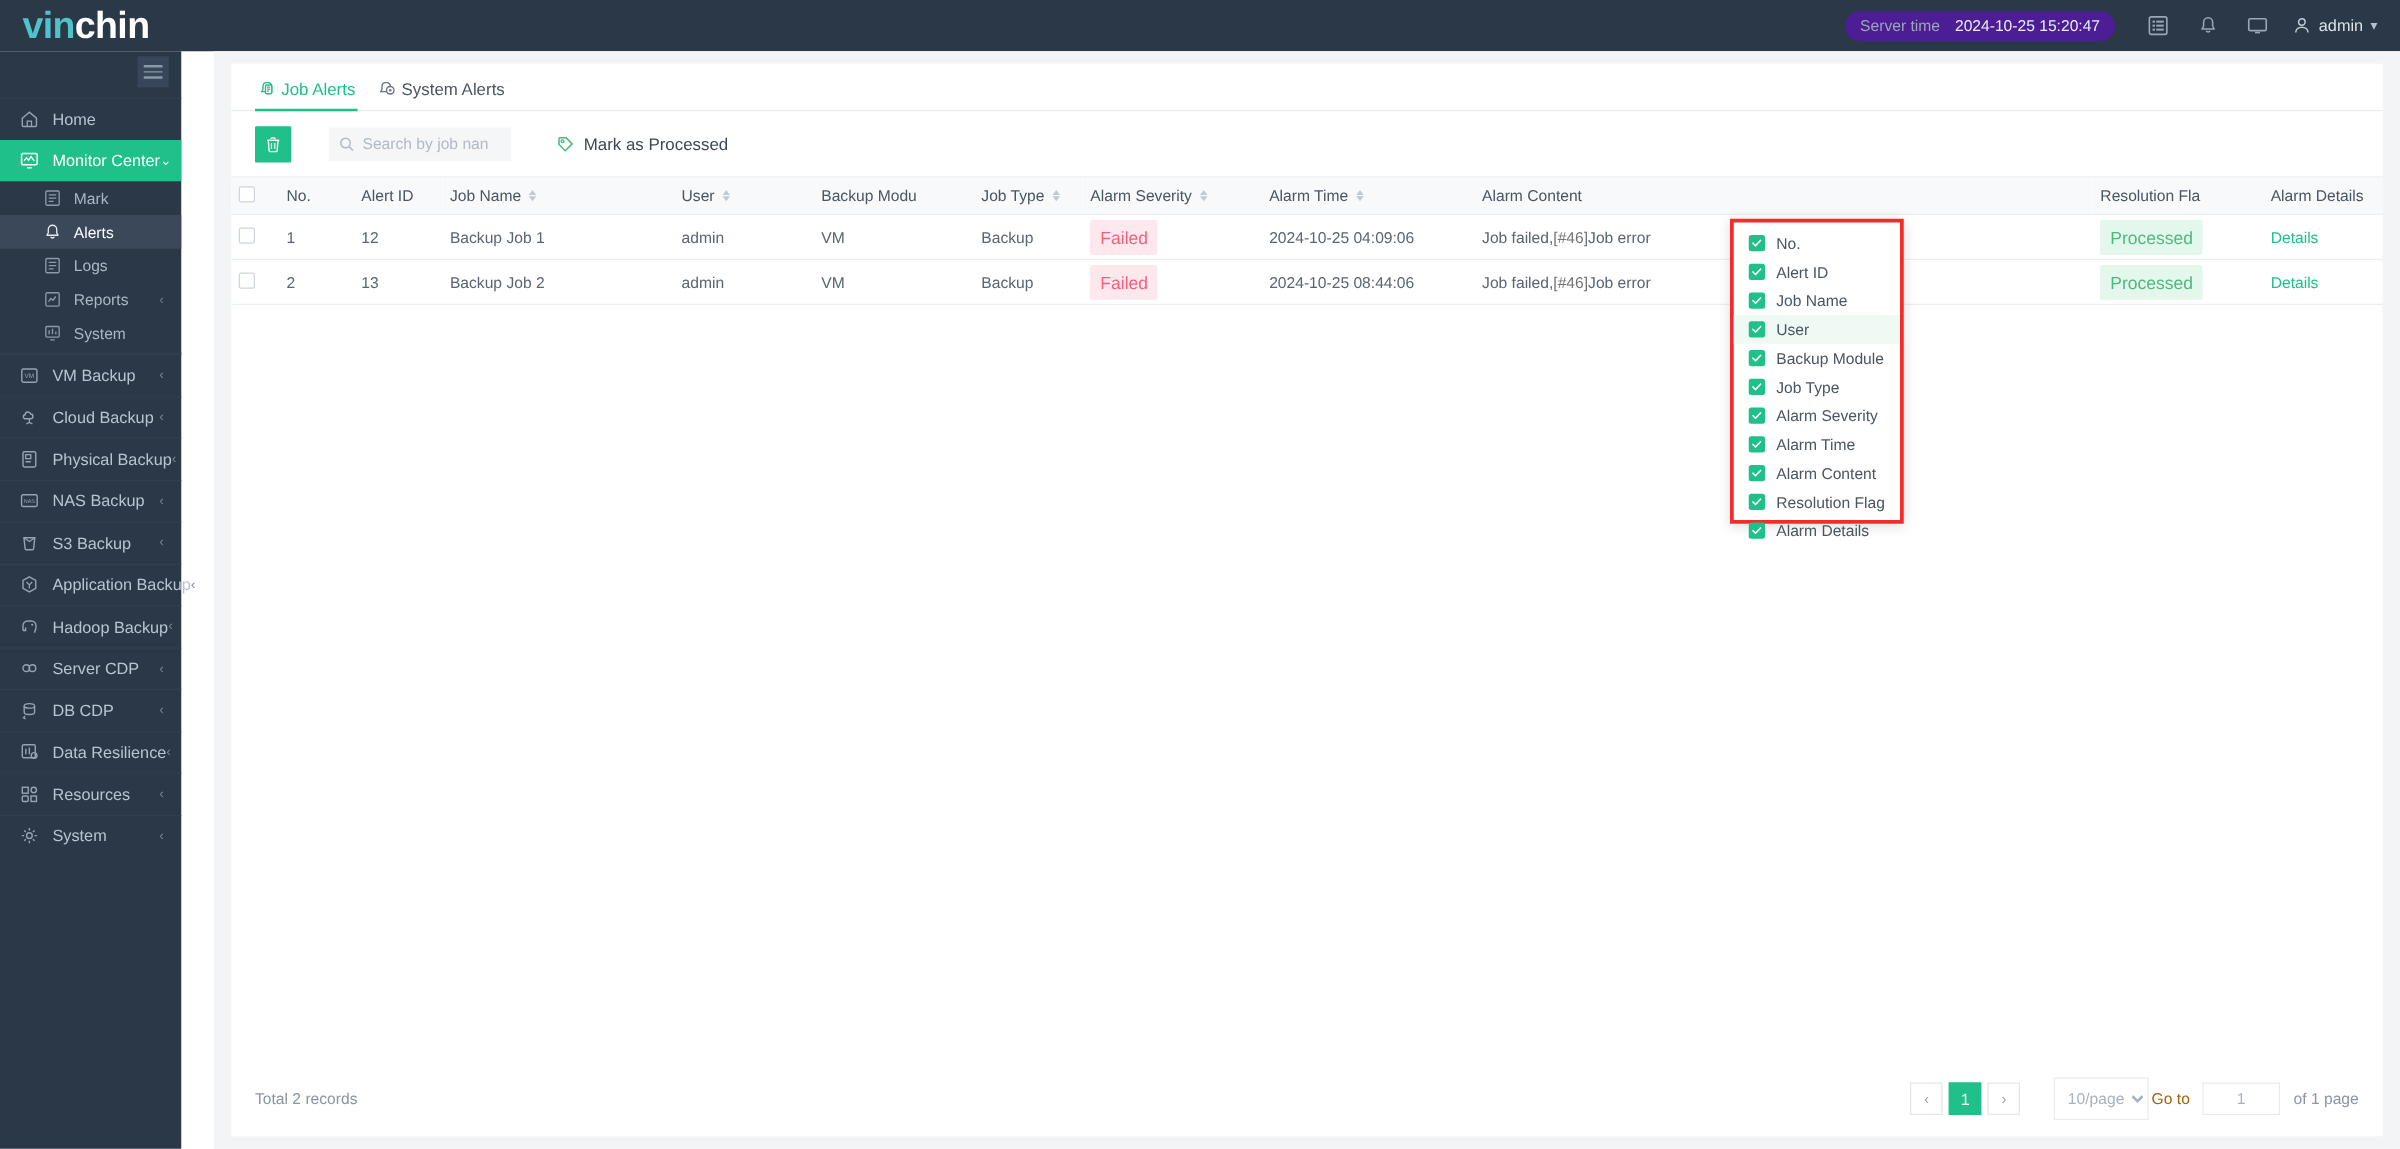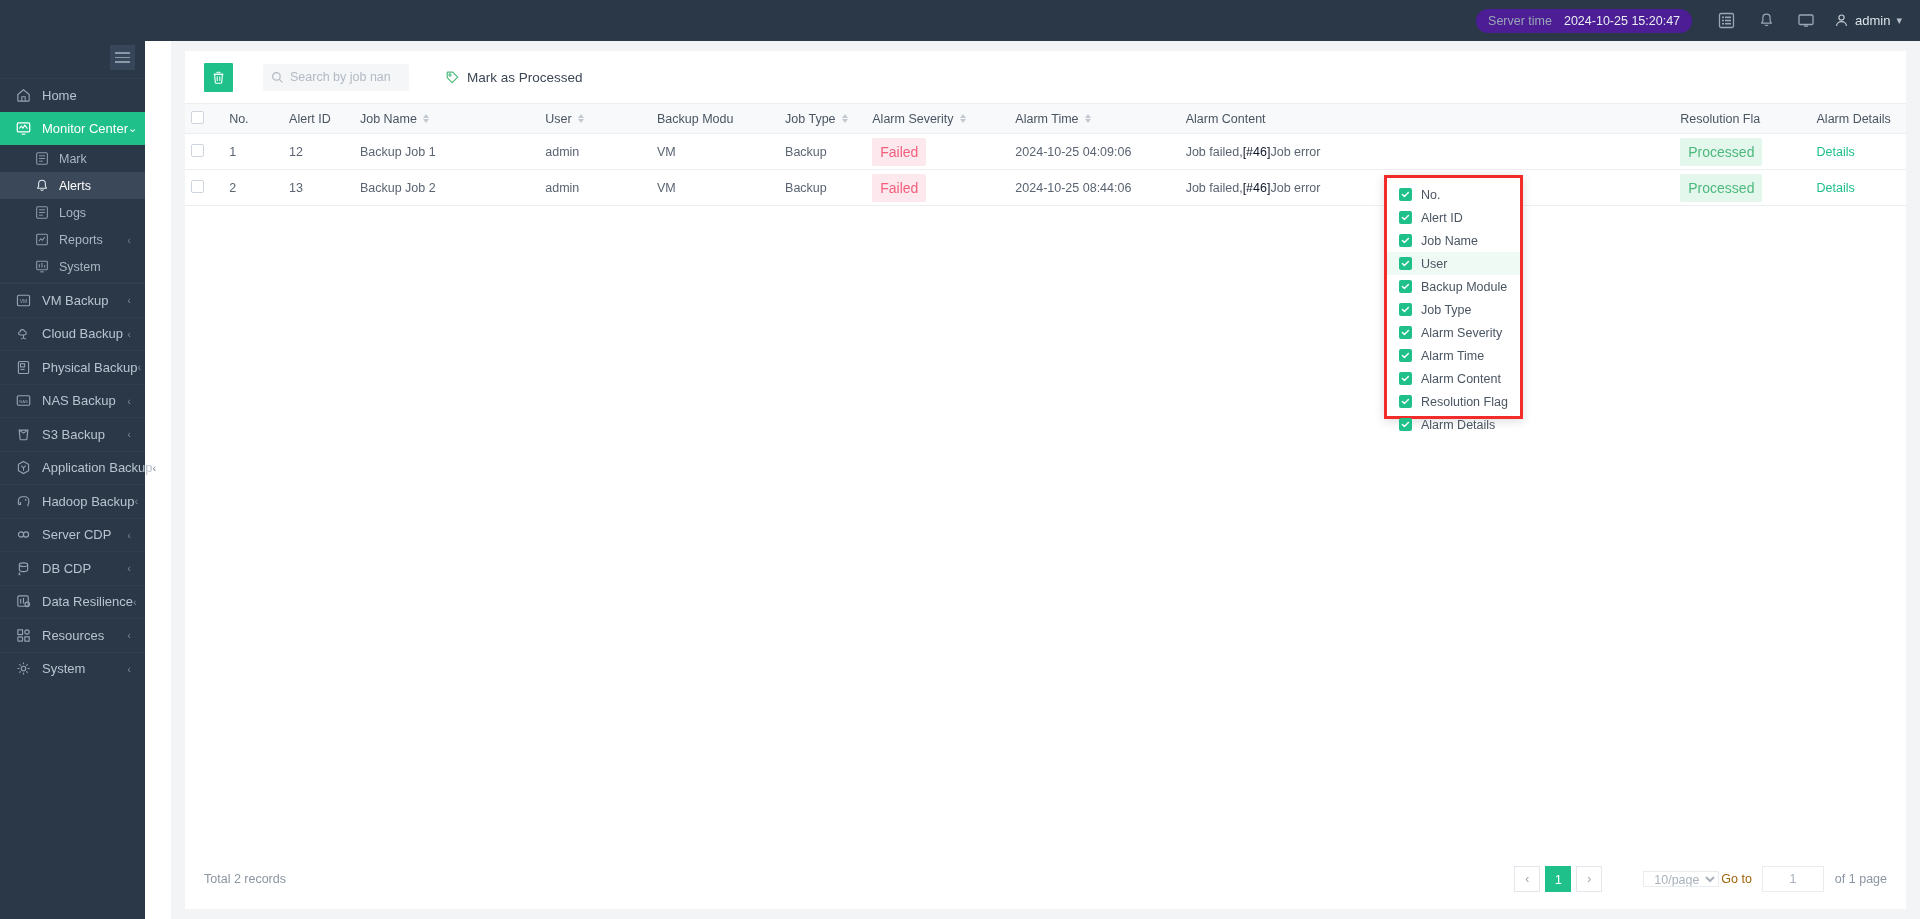--- a/index.html
+++ b/index.html
@@ -179,21 +179,21 @@
     width: 13px; height: 13px; border: 1px solid #cfd5dc; background: #fff;
     display: inline-block; border-radius: 2px; cursor: pointer;
   }
   .badge {
     display: inline-block; font-size: 14px; padding: 6px 8px;
     border-radius: 2px;
   }
   .badge.failed { background: #fde8ee; color: #f2607e; }
   .badge.processed { background: #e3f7ec; color: #4cb97d; }
   .link { color: #1fc08a; cursor: pointer; }
-  .code-ref { color: #0f172a; }
+  .code-ref { color: #737373; }
 
   
   #col-chooser {
     position: absolute; left: 1199px; top: 124px;
     width: 139px; height: 244px;
     background: #ffffff; border: 3px solid #f22b2b;
     box-shadow: 0 2px 10px rgba(0,0,0,0.14);
     z-index: 40; padding: 5px 0;
   }
   .cc-item {
@@ -214,36 +214,39 @@
   }
   #total-records { font-size: 12.5px; color: #8b95a1; }
   #pager { margin-left: auto; display: flex; align-items: center; gap: 0; }
   .pg-btn {
     width: 26px; height: 26px; border: 1px solid #e3e7eb; background: #fff;
     display: flex; align-items: center; justify-content: center;
     font-size: 12px; color: #9aa4b0; cursor: pointer; margin-right: 5px;
   }
   .pg-btn.active { background: #1fc08a; border-color: #1fc08a; color: #fff; font-size: 13px; }
   #page-size {
-    margin-left: 36px; height: 16px; border: 1px solid #e9ecef; background: #fff;
+    margin-left: 22px; height: 34px; border: 1px solid #e9ecef; background: #fff;
     font-family: "Liberation Sans", sans-serif; font-size: 12.5px; color: #a9b2bc;
     padding: 0 2px 0 6px; outline: none;
   }
   #goto-label { font-size: 12.5px; color: #a16207; margin-left: 2px; }
   #goto-input {
     width: 62px; height: 26px; border: 1px solid #e9ecef; background: #fff;
     text-align: center; font-family: "Liberation Sans", sans-serif;
     font-size: 12.5px; color: #a9b2bc; margin-left: 10px; outline: none;
   }
   #of-pages { font-size: 12.5px; color: #8b95a1; margin-left: 11px; }
 </style>
 </head>
 <body>
 
 <div id="topbar">
+  <div id="logo">
+    <span class="part-a">vin</span><span class="part-b">chin</span>
+  </div>
 
   <div id="topbar-right">
     <div class="servertime">
       <span class="st-label">Server time</span>
       <span class="st-value">2024-10-25 15:20:47</span>
     </div>
 
     <div class="tb-icon">
       <svg width="17" height="17" viewBox="0 0 17 17">
           <rect x="1.5" y="1.5" width="14" height="14" rx="1.5" fill="none" stroke="#9aa7b5" stroke-width="1.3"></rect>
@@ -489,20 +492,38 @@
         </span>
         <span class="sb-label">System</span>
         <span class="sb-arrow">‹</span>
       </div>
     </div>
 </div>
 
 <div id="main">
   <div id="panel">
 
+    <div id="tabs">
+      <div class="tab active">
+        <svg width="15" height="15" viewBox="0 0 15 15">
+            <path d="M7.4 2.1c-1.7 0-3 1.3-3 3v2.4L3.4 9.3h8V5.1c0-1.7-1.3-3-3-3z" fill="none" stroke="#1fc08a" stroke-width="1.1"></path>
+            <rect x="6.4" y="4" width="5" height="7" rx="0.8" fill="#fff" stroke="#1fc08a" stroke-width="1.1"></rect>
+            <path d="M7.6 5.7h2.6M7.6 7.3h2.6M7.6 8.9h1.6" stroke="#1fc08a" stroke-width="0.9"></path>
+          </svg>
+        <span>Job Alerts</span>
+      </div>
+      <div class="tab">
+        <svg width="15" height="15" viewBox="0 0 15 15">
+            <path d="M6.6 2.1c-1.7 0-3 1.3-3 3v2.4L2.6 9.3h7.8V5.1c0-1.7-1.3-3-3-3z" fill="none" stroke="#6b7685" stroke-width="1.1"></path>
+            <circle cx="10.2" cy="8.2" r="3" fill="#fff" stroke="#6b7685" stroke-width="1.1"></circle>
+            <circle cx="10.2" cy="8.2" r="1" fill="#6b7685"></circle>
+          </svg>
+        <span>System Alerts</span>
+      </div>
+    </div>
 
     <div id="toolbar">
       <div id="delete-btn">
         <svg width="15" height="15" viewBox="0 0 15 15">
             <path d="M3.6 4.3h7.8l-.7 8.2a.9.9 0 01-.9.8H5.2a.9.9 0 01-.9-.8L3.6 4.3z" fill="none" stroke="#fff" stroke-width="1.1"></path>
             <path d="M2.6 4.3h9.8M5.9 3.1a.8.8 0 01.8-.8h1.6a.8.8 0 01.8.8" fill="none" stroke="#fff" stroke-width="1.1"></path>
             <path d="M6.2 6.4v4.6M8.8 6.4v4.6" stroke="#fff" stroke-width="1"></path>
           </svg>
       </div>
 

